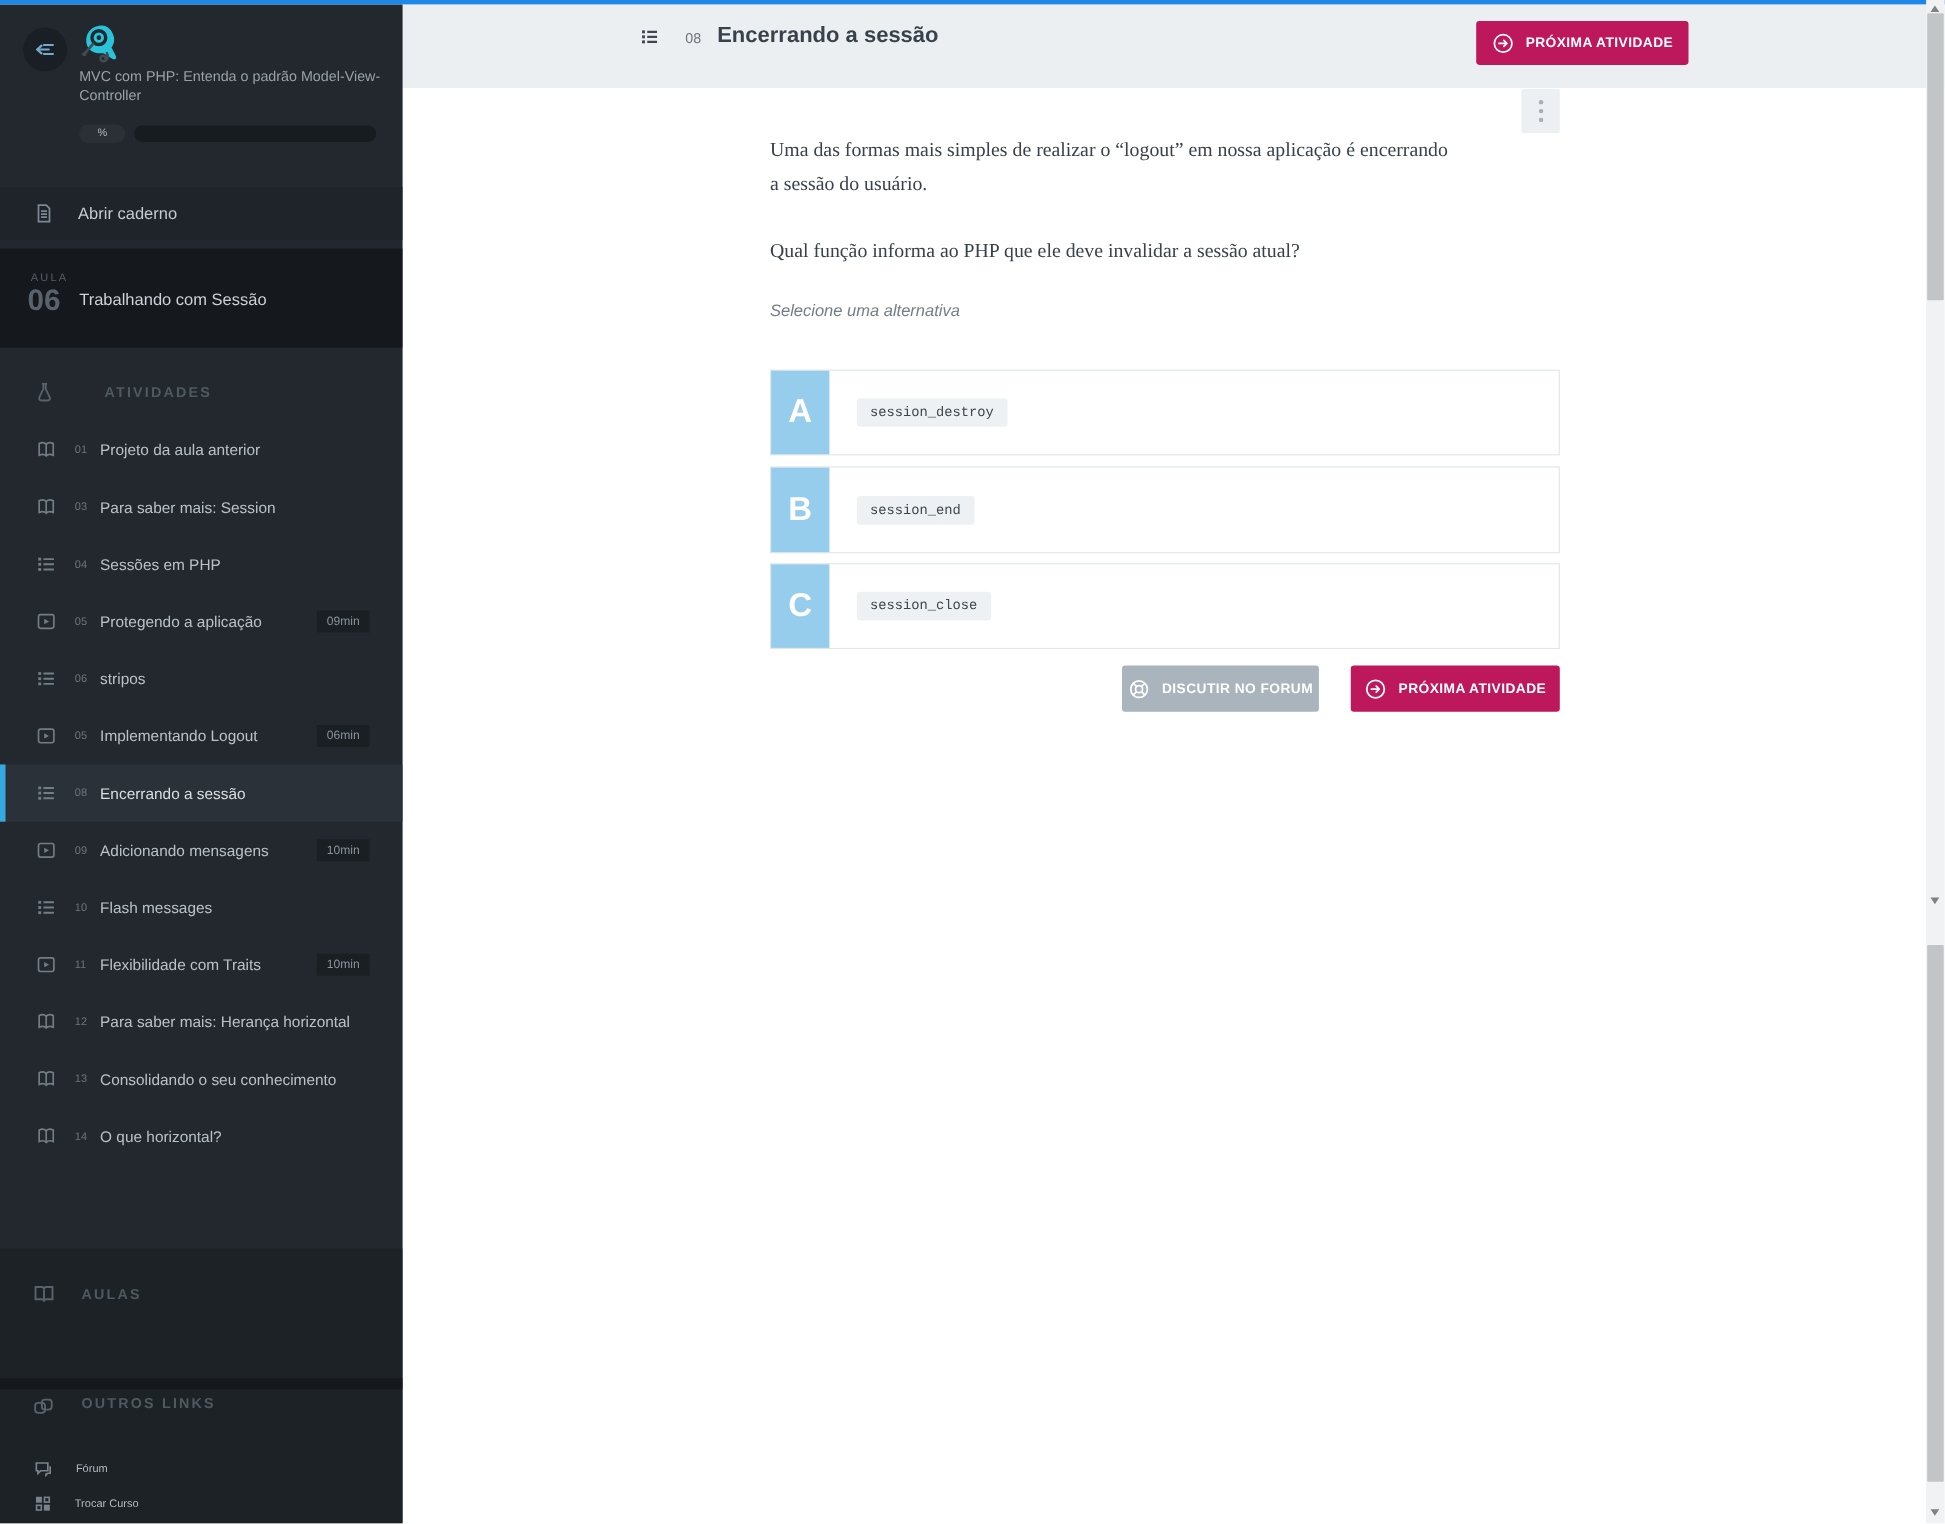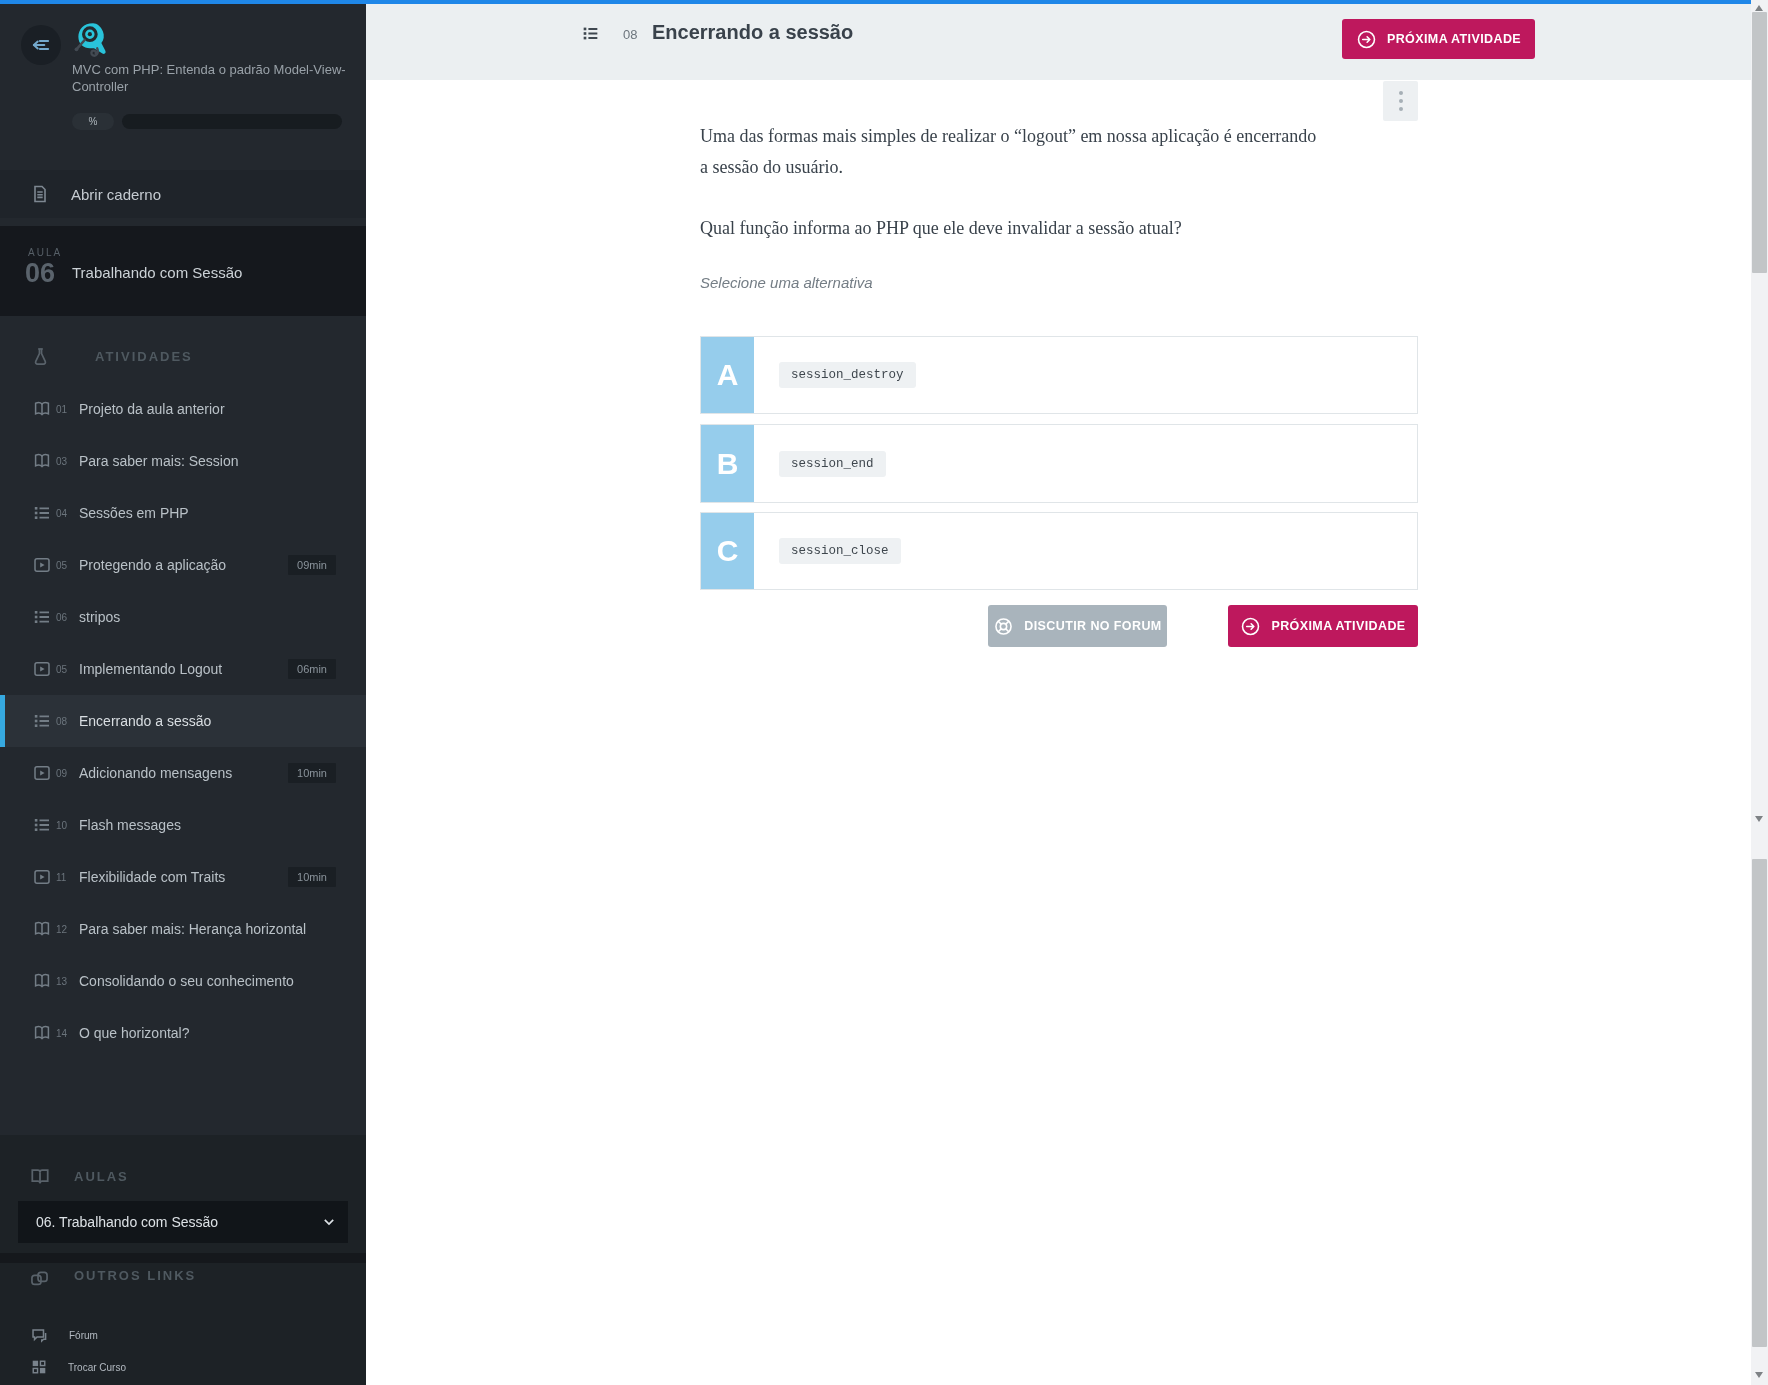--- a/index.html
+++ b/index.html
@@ -26,21 +26,21 @@
   .aula-num{position:absolute;left:25px;top:32px;font-size:27px;font-weight:bold;color:#5a636c;}
   .aula-title{position:absolute;left:72px;top:38px;font-size:15px;color:#ccd2d7;}
 
   .activities-header{position:absolute;left:0;top:332px;width:366px;height:40px;display:flex;align-items:center;gap:20px;}
   .activities-header .hicon{margin-left:30px;color:#59626a;}
   .activities-header .htxt{margin-left:24px;font-size:13px;font-weight:bold;letter-spacing:2px;color:#4f5960;}
 
   .act-list{position:absolute;left:0;top:379px;width:366px;}
   .act-row{position:relative;height:52px;display:flex;align-items:center;cursor:pointer;}
   .act-row .aicon{margin-left:32px;width:20px;height:20px;color:#737d86;flex:none;}
-  .act-row .anum{margin-left:4px;width:16px;font-size:10px;color:#6b747c;flex:none;}
+  .act-row .anum{margin-left:16px;width:16px;font-size:10px;color:#6b747c;flex:none;}
   .act-row .albl{margin-left:7px;font-size:14px;color:#b9c1c7;white-space:nowrap;}
   .act-row .amin{position:absolute;right:30px;top:16px;height:20px;padding:0 9px;background:#1a1f24;color:#8a939b;font-size:11px;display:flex;align-items:center;border-radius:1px;}
   .act-row.active{background:#2b3138;border-left:5px solid #36a9e0;}
   .act-row.active .aicon{margin-left:27px;}
   .act-row.active .albl{color:#d9dee2;}
 
   .aulas-bottom{position:absolute;left:0;top:1131px;width:366px;height:250px;background:#1d2226;}
   .aulas-header{position:absolute;left:0;top:1152px;width:366px;height:40px;display:flex;align-items:center;}
   .aulas-header .hicon{margin-left:29px;color:#59626a;}
   .aulas-header .htxt{margin-left:23px;font-size:13px;font-weight:bold;letter-spacing:2px;color:#4f5960;}
@@ -76,21 +76,21 @@
   .q-p2{top:209px;}
   .q-note{position:absolute;left:334px;top:270px;font-size:15px;font-style:italic;color:#747d85;}
 
   .opt{position:absolute;left:334px;width:716px;border:1px solid #e0e5e8;background:#fff;display:flex;align-items:stretch;cursor:pointer;}
   .opt-a{top:332px;height:76px;}
   .opt-b{top:420px;height:77px;}
   .opt-c{top:508px;height:76px;}
   .opt .letter{width:53px;flex:none;background:#96cdec;color:#fff;font-size:30px;font-weight:bold;display:flex;align-items:center;justify-content:center;}
   .opt .chip{align-self:center;margin-left:25px;background:#eef1f3;border-radius:3px;padding:6px 12px;font-family:"Liberation Mono","DejaVu Sans Mono",monospace;font-size:12.5px;color:#3e464d;}
 
-  .btn-forum{position:absolute;left:622px;top:601px;width:179px;height:42px;}
+  .btn-forum{position:absolute;left:654px;top:601px;width:179px;height:42px;}
   .btn-next2{position:absolute;left:862px;top:601px;width:190px;height:42px;}
 
   
   .scrollbar{position:absolute;left:1751px;top:0;width:17px;height:1385px;background:#f1f2f4;z-index:10;}
   .sb-thumb{position:absolute;left:1px;width:15px;background:#c2c5c7;border-radius:1px;}
   .thumb1{top:12px;height:261px;}
   .thumb2{top:859px;height:488px;}
   .arrow{position:absolute;left:4px;width:0;height:0;border-left:4.5px solid transparent;border-right:4.5px solid transparent;}
   .arrow-up{top:5px;border-bottom:6px solid #7e8285;}
   .arrow-down1{top:816px;border-top:6px solid #7e8285;}
@@ -325,28 +325,20 @@
     <div class="aulas-header">
       <span class="hicon">
         <svg width="22" height="22" viewBox="0 0 20 20" fill="none" stroke="currentColor" stroke-width="1.6">
             <path d="M3 4.6 H8 C9.1 4.6 10 5.4 10 6.5 C10 5.4 10.9 4.6 12 4.6 H17 V14.6 H12 C10.9 14.6 10 15.4 10 16.5 C10 15.4 9.1 14.6 8 14.6 H3 Z"></path>
             <path d="M10 6.5 V16.5"></path>
           </svg>
       </span>
       <span class="htxt">AULAS</span>
     </div>
 
-    <div class="aulas-select">
-      <span class="stxt">06. Trabalhando com Sessão</span>
-      <span class="chev">
-        <svg width="14" height="14" viewBox="0 0 20 20" fill="none" stroke="currentColor" stroke-width="2.4">
-            <path d="M4 7 L10 13 L16 7"></path>
-          </svg>
-      </span>
-    </div>
 
     <div class="sb-divider"></div>
 
     <div class="other-header">
       <span class="hicon">
         <svg width="21" height="21" viewBox="0 0 20 20" fill="none" stroke="currentColor" stroke-width="1.6">
             <rect x="2.8" y="7" width="8.6" height="8.6" rx="2.6"></rect>
             <rect x="8.6" y="4.2" width="8.6" height="8.6" rx="2.6"></rect>
           </svg>
       </span>

